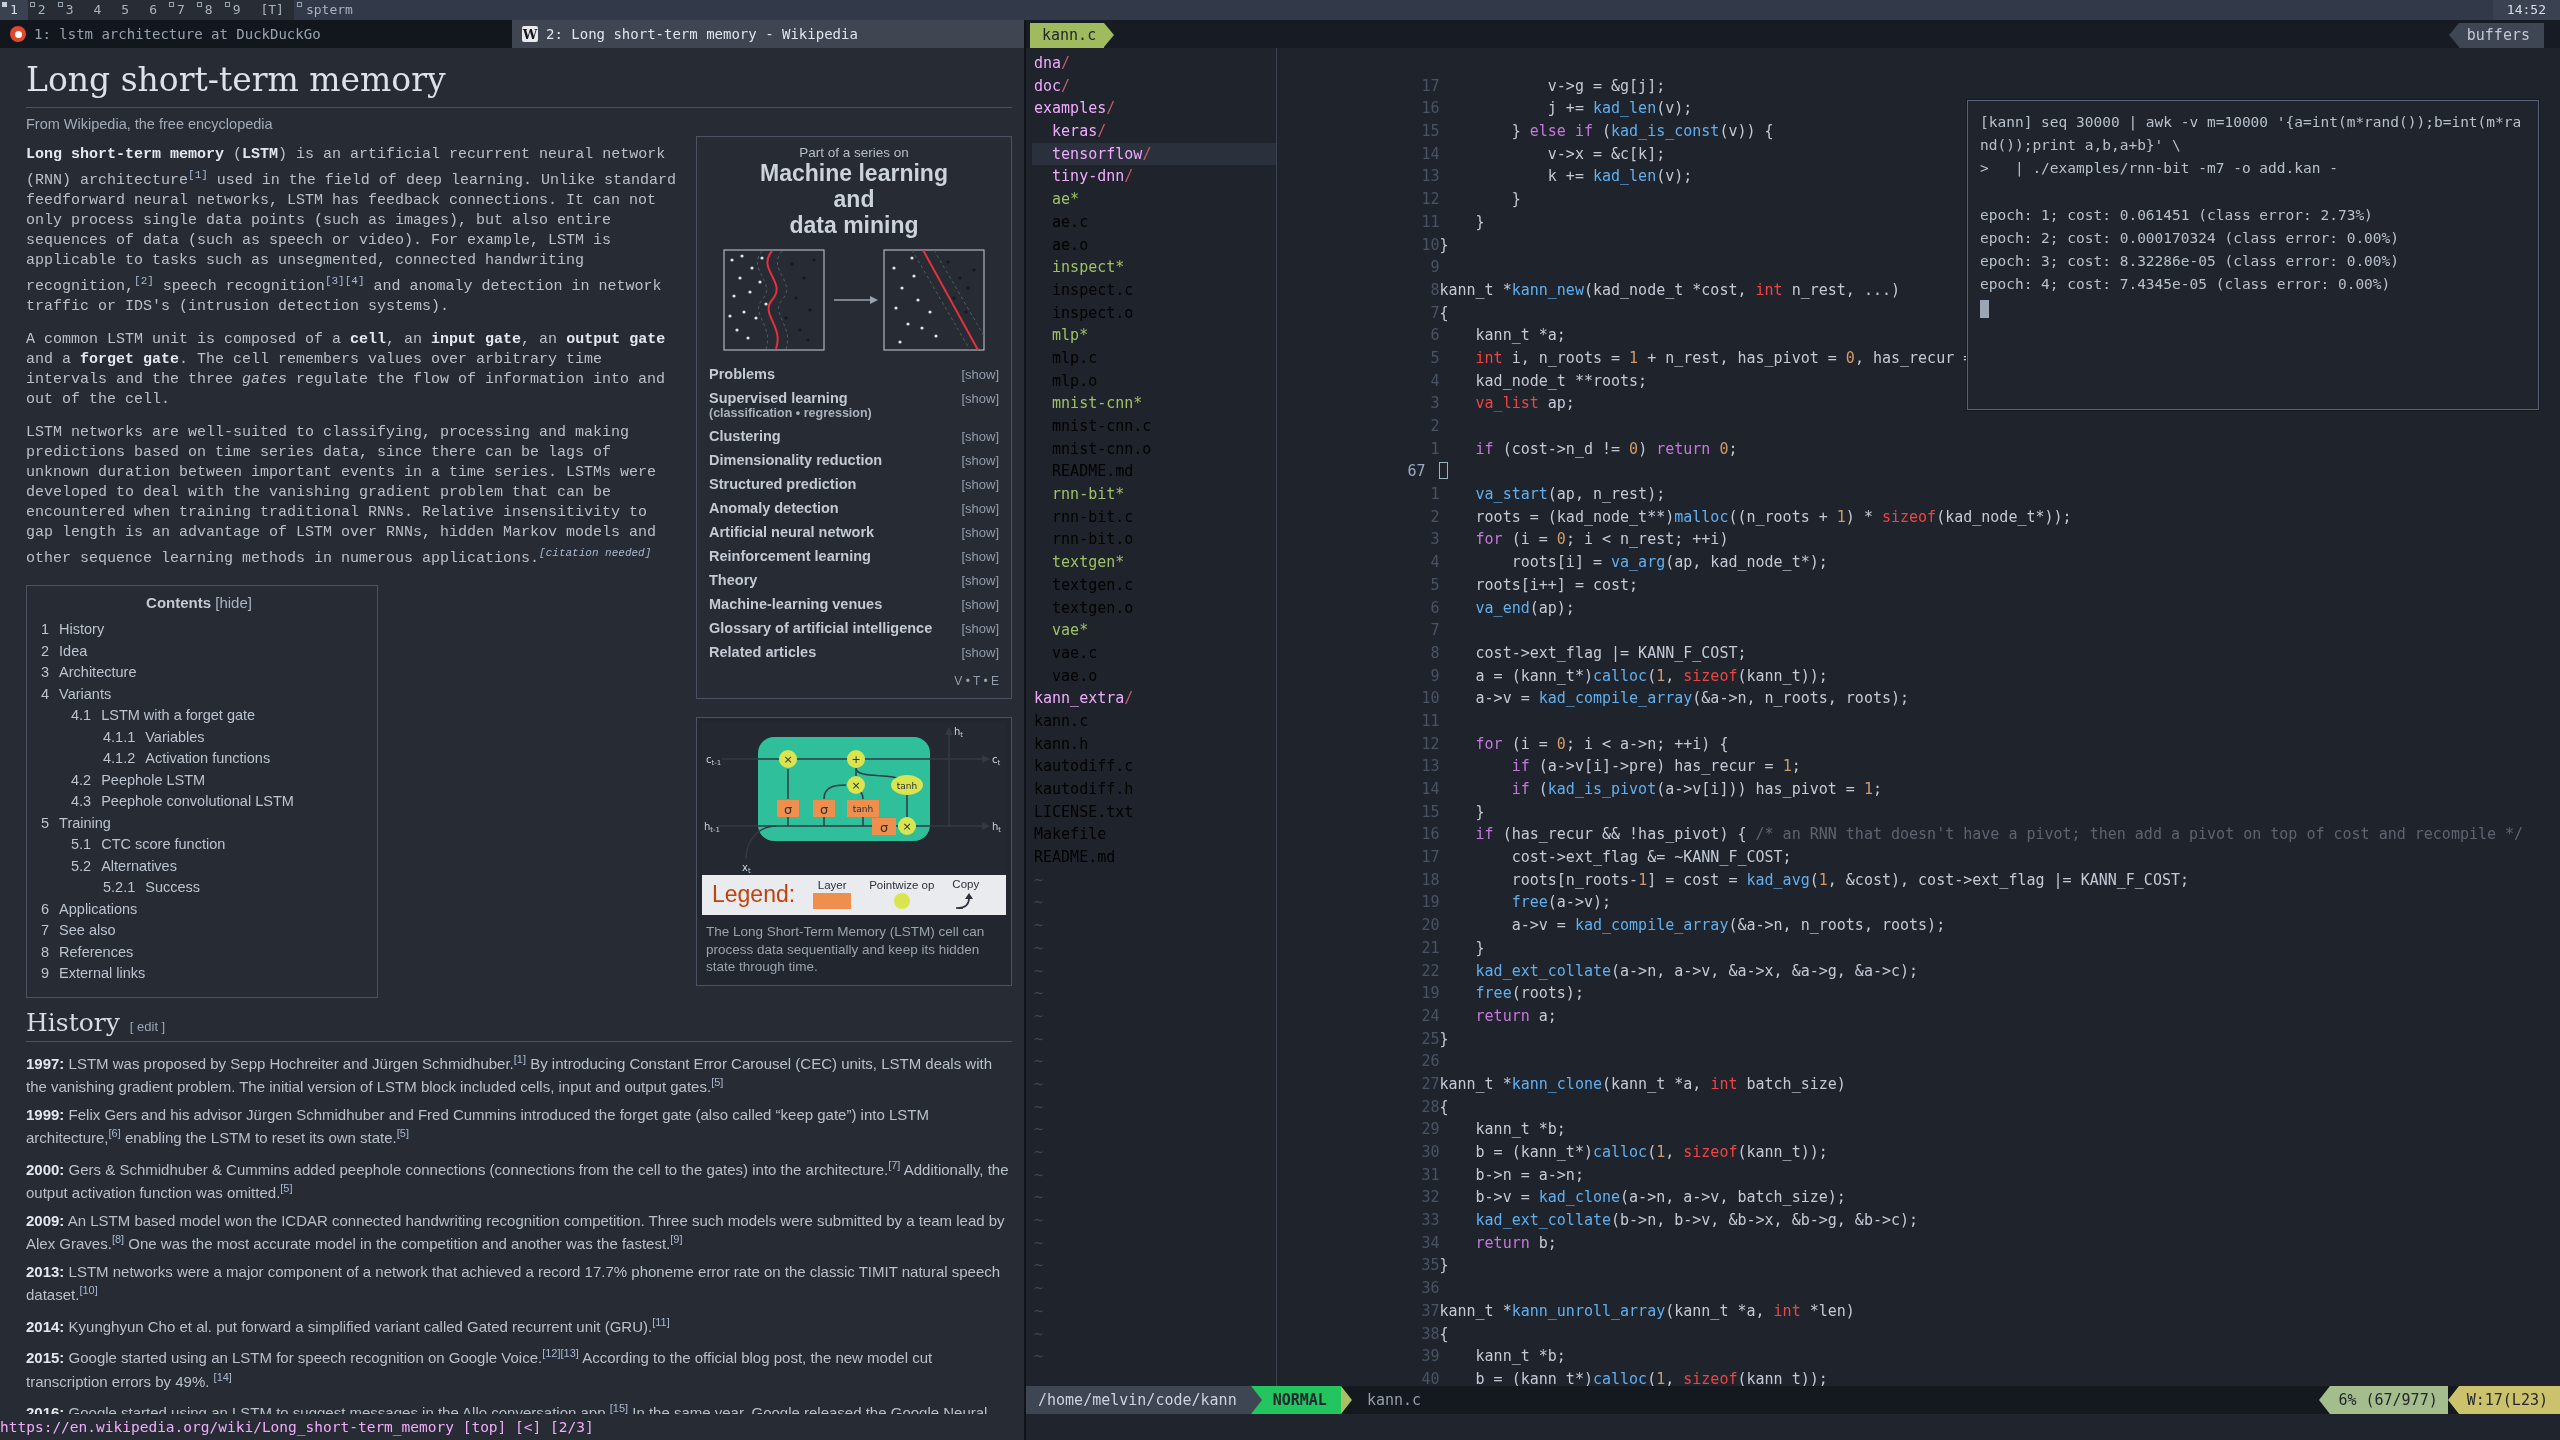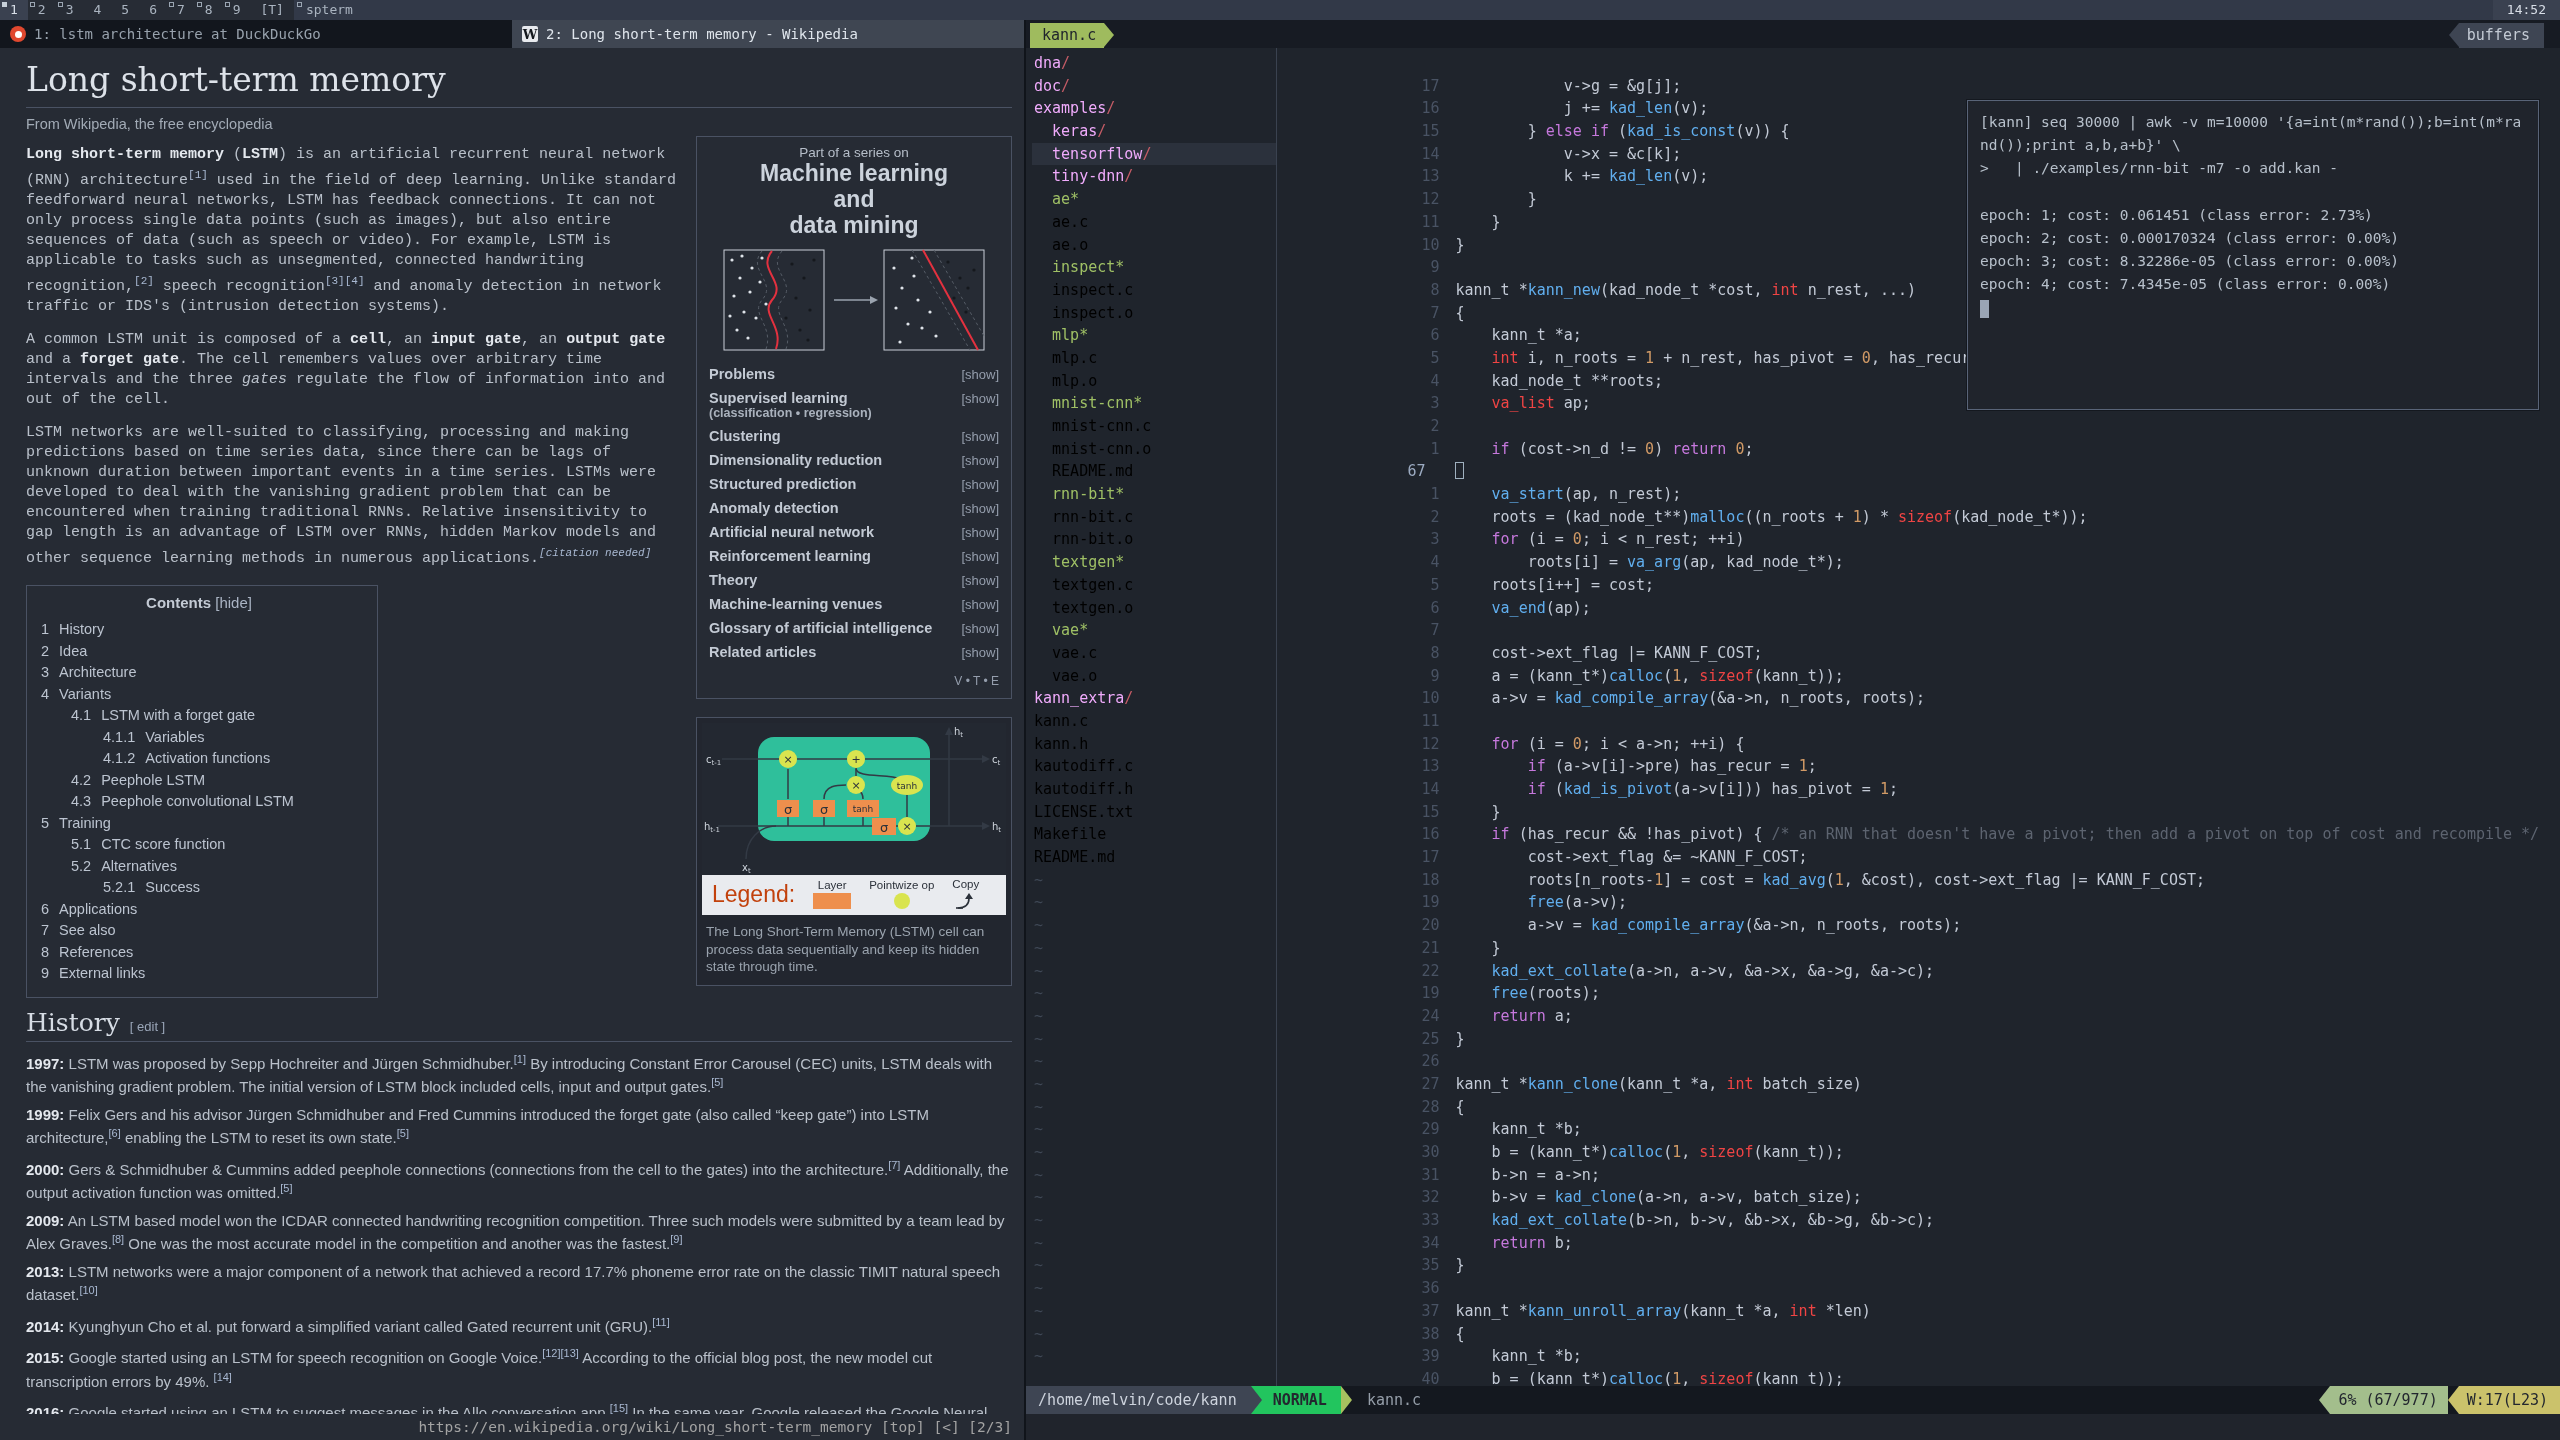--- a/index.html
+++ b/index.html
@@ -87,23 +87,23 @@
   .citem.l3 { padding-left:62px; }
 
   
   .history { clear:both; padding-top:6px; }
   .history h2 { font-family:"DejaVu Serif",serif; font-weight:normal; font-size:25px;
                 color:#d6dce4; border-bottom:1px solid #4a5263; padding-bottom:4px; }
   .hedit { font-size:13px; color:#9aa6b8; margin-left:10px;
            font-family:"Liberation Sans",sans-serif; }
   .hentry { font-size:15px; line-height:19.5px; margin:8px 0; }
 
-  .bstatus { height:26px; flex:none; font-size:14.5px; line-height:26px; color:#a3a3a3;
-             text-align:right; padding-right:12px; background:#262b34;
-             font-family:"DejaVu Sans Mono",monospace; white-space:nowrap;margin-left:17px; }
+  .bstatus { height:26px; flex:none; font-size:14.5px; line-height:26px; color:#f0abfc;
+             padding-right:12px; background:#262b34;
+             font-family:"DejaVu Sans Mono",monospace; white-space:nowrap; }
 
   
   .editor { position:absolute; left:1024px; top:20px; width:1536px; height:1420px;
             background:#1f242c; display:flex; flex-direction:column;
             border-left:2px solid #10141a; }
   .tabline { height:28px; flex:none; background:#171b23; display:flex; align-items:flex-end; }
   .etab-left { position:relative; margin:3px 0 0 4px; height:25px; line-height:25px;
                padding:0 8px 0 12px; background:#9fbb5e; color:#20252c; font-size:15px; }
   .etab-left::after { content:''; position:absolute; left:100%; top:0;
       border-top:12.5px solid transparent; border-bottom:12.5px solid transparent;
@@ -119,21 +119,21 @@
   .tree { width:250px; flex:none; padding:4px 0 0 6px; font-size:15px; overflow:hidden; }
   .trow { height:22.7px; line-height:22.7px; white-space:pre; padding-left:2px; }
   .trow.cursorline { background:#2b313c; }
   .sg-dir { color:#f0abfc; } .sg-slash { color:#c45c66; } .sg-exe { color:#9fc065; }
   .sg-tilde { color:#3f4856; }
   .vsep { width:1px; flex:none; background:#3a4250; }
 
   .codewrap { flex:1; position:relative; overflow:hidden; }
   .code { padding-top:4px; font-size:15px; }
   .crow { height:22.7px; line-height:22.7px; white-space:pre; color:#c3cad6; }
-  .lnum { display:inline-block; width:36px; text-align:right; margin-right:16px;
+  .lnum { display:inline-block; width:36px; text-align:right; 
           color:#495364; }
   .crow.cur .lnum { text-align:left; padding-left:4px; color:#9cabc2; }
   .sg-kw { color:#c678dd; } .sg-fn { color:#61afef; } .sg-ty { color:#ef4444; }
   .sg-num { color:#d19a66; } .sg-com { color:#5d6470; }
   .sg-cursor { display:inline-block; width:9px; height:17px; border:1px solid #9fb0bf;
                vertical-align:-3px; }
 
   .term { position:absolute; left:690px; top:52px; width:572px; height:310px;
           background:#20242c; border:1px solid #596478; padding:10px 12px;
           font-size:14.5px; color:#b7c0cb; box-shadow:0 0 0 1px #14181f; }

